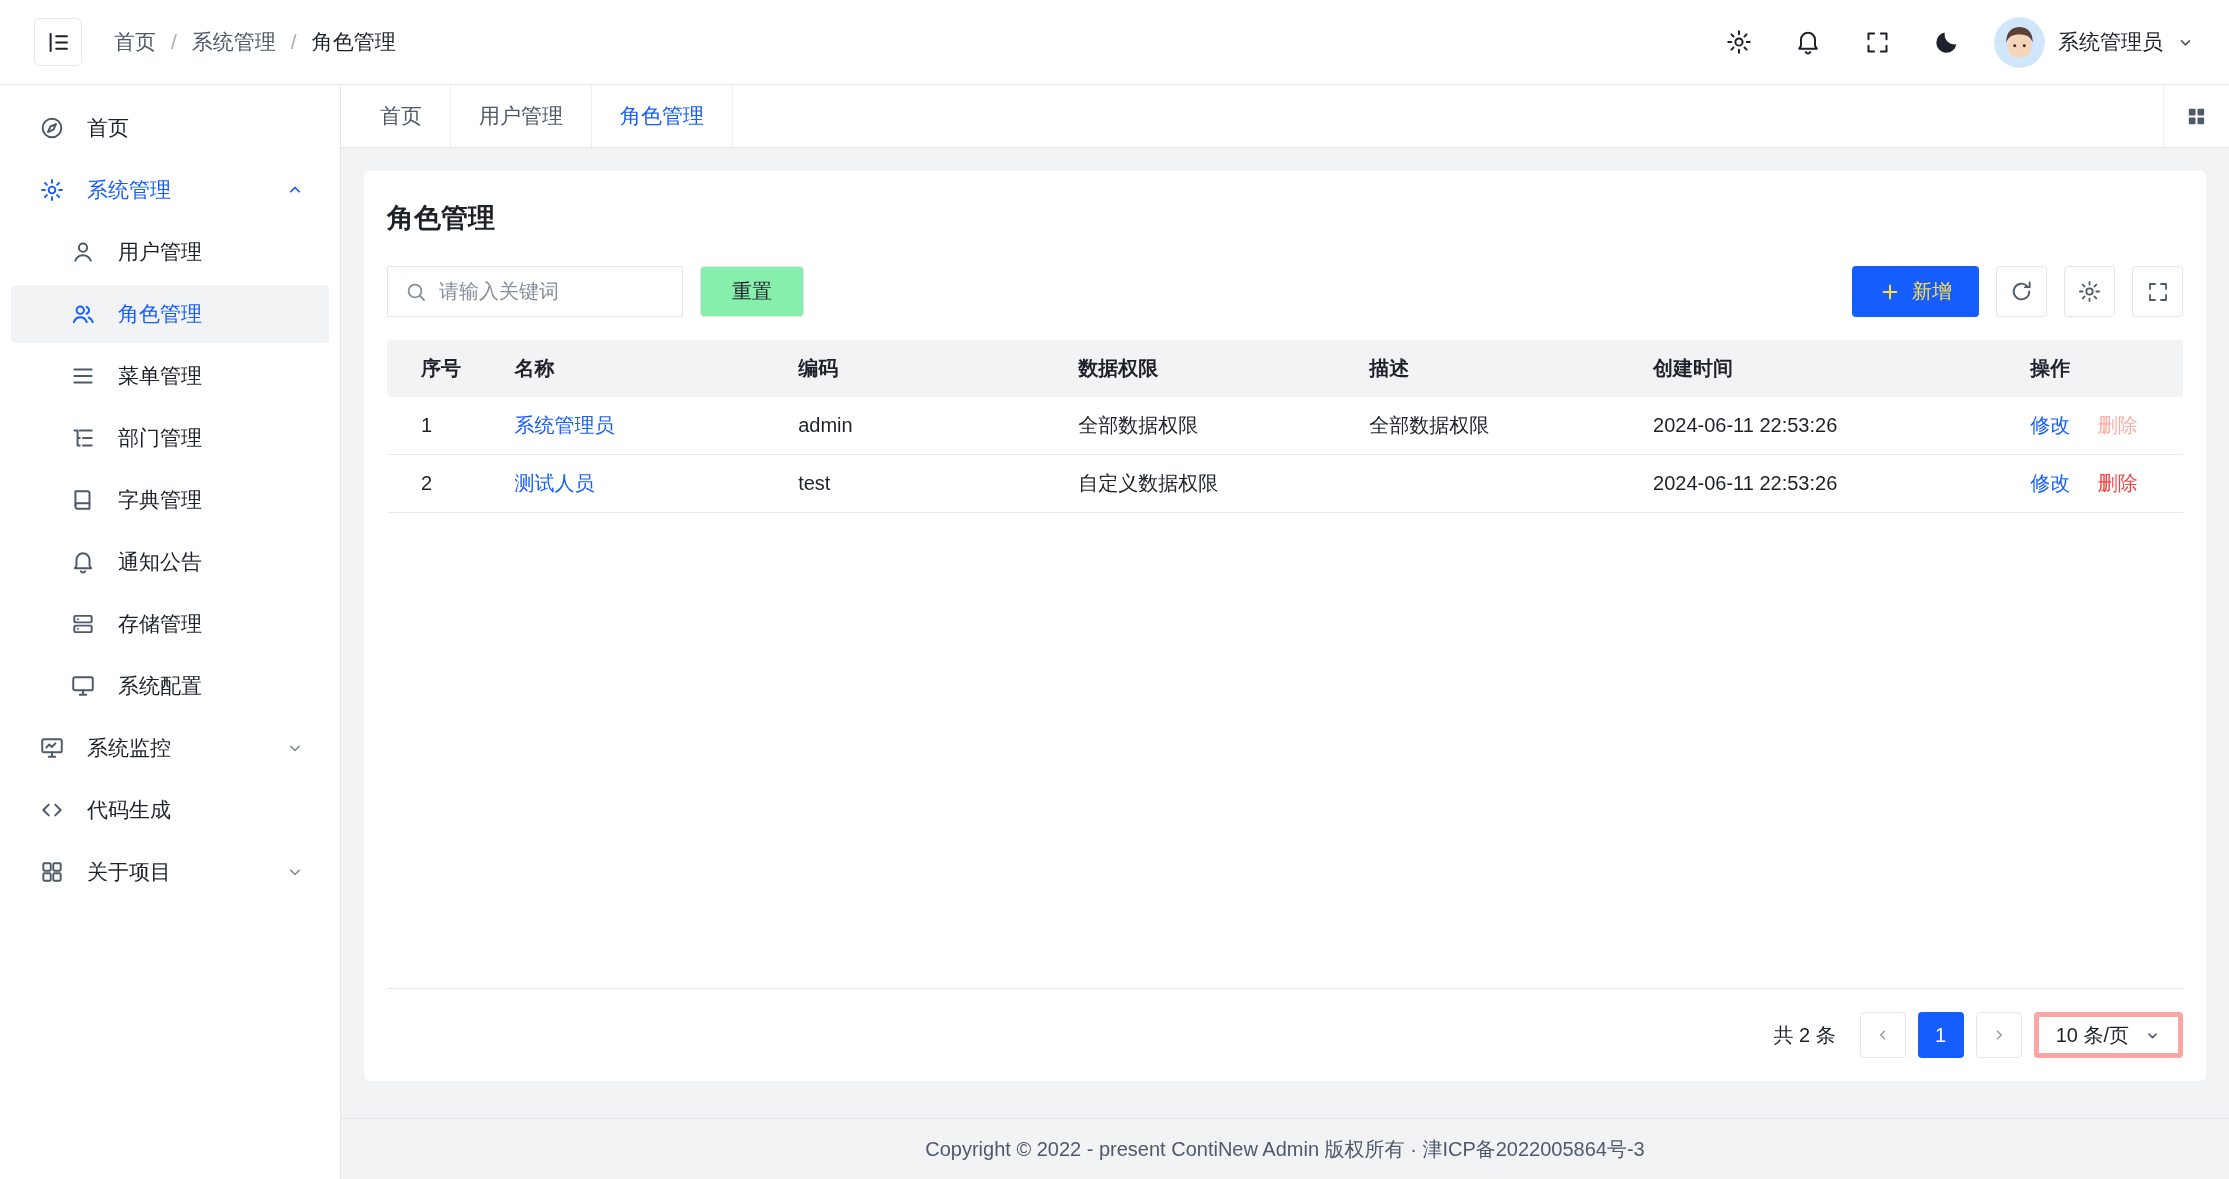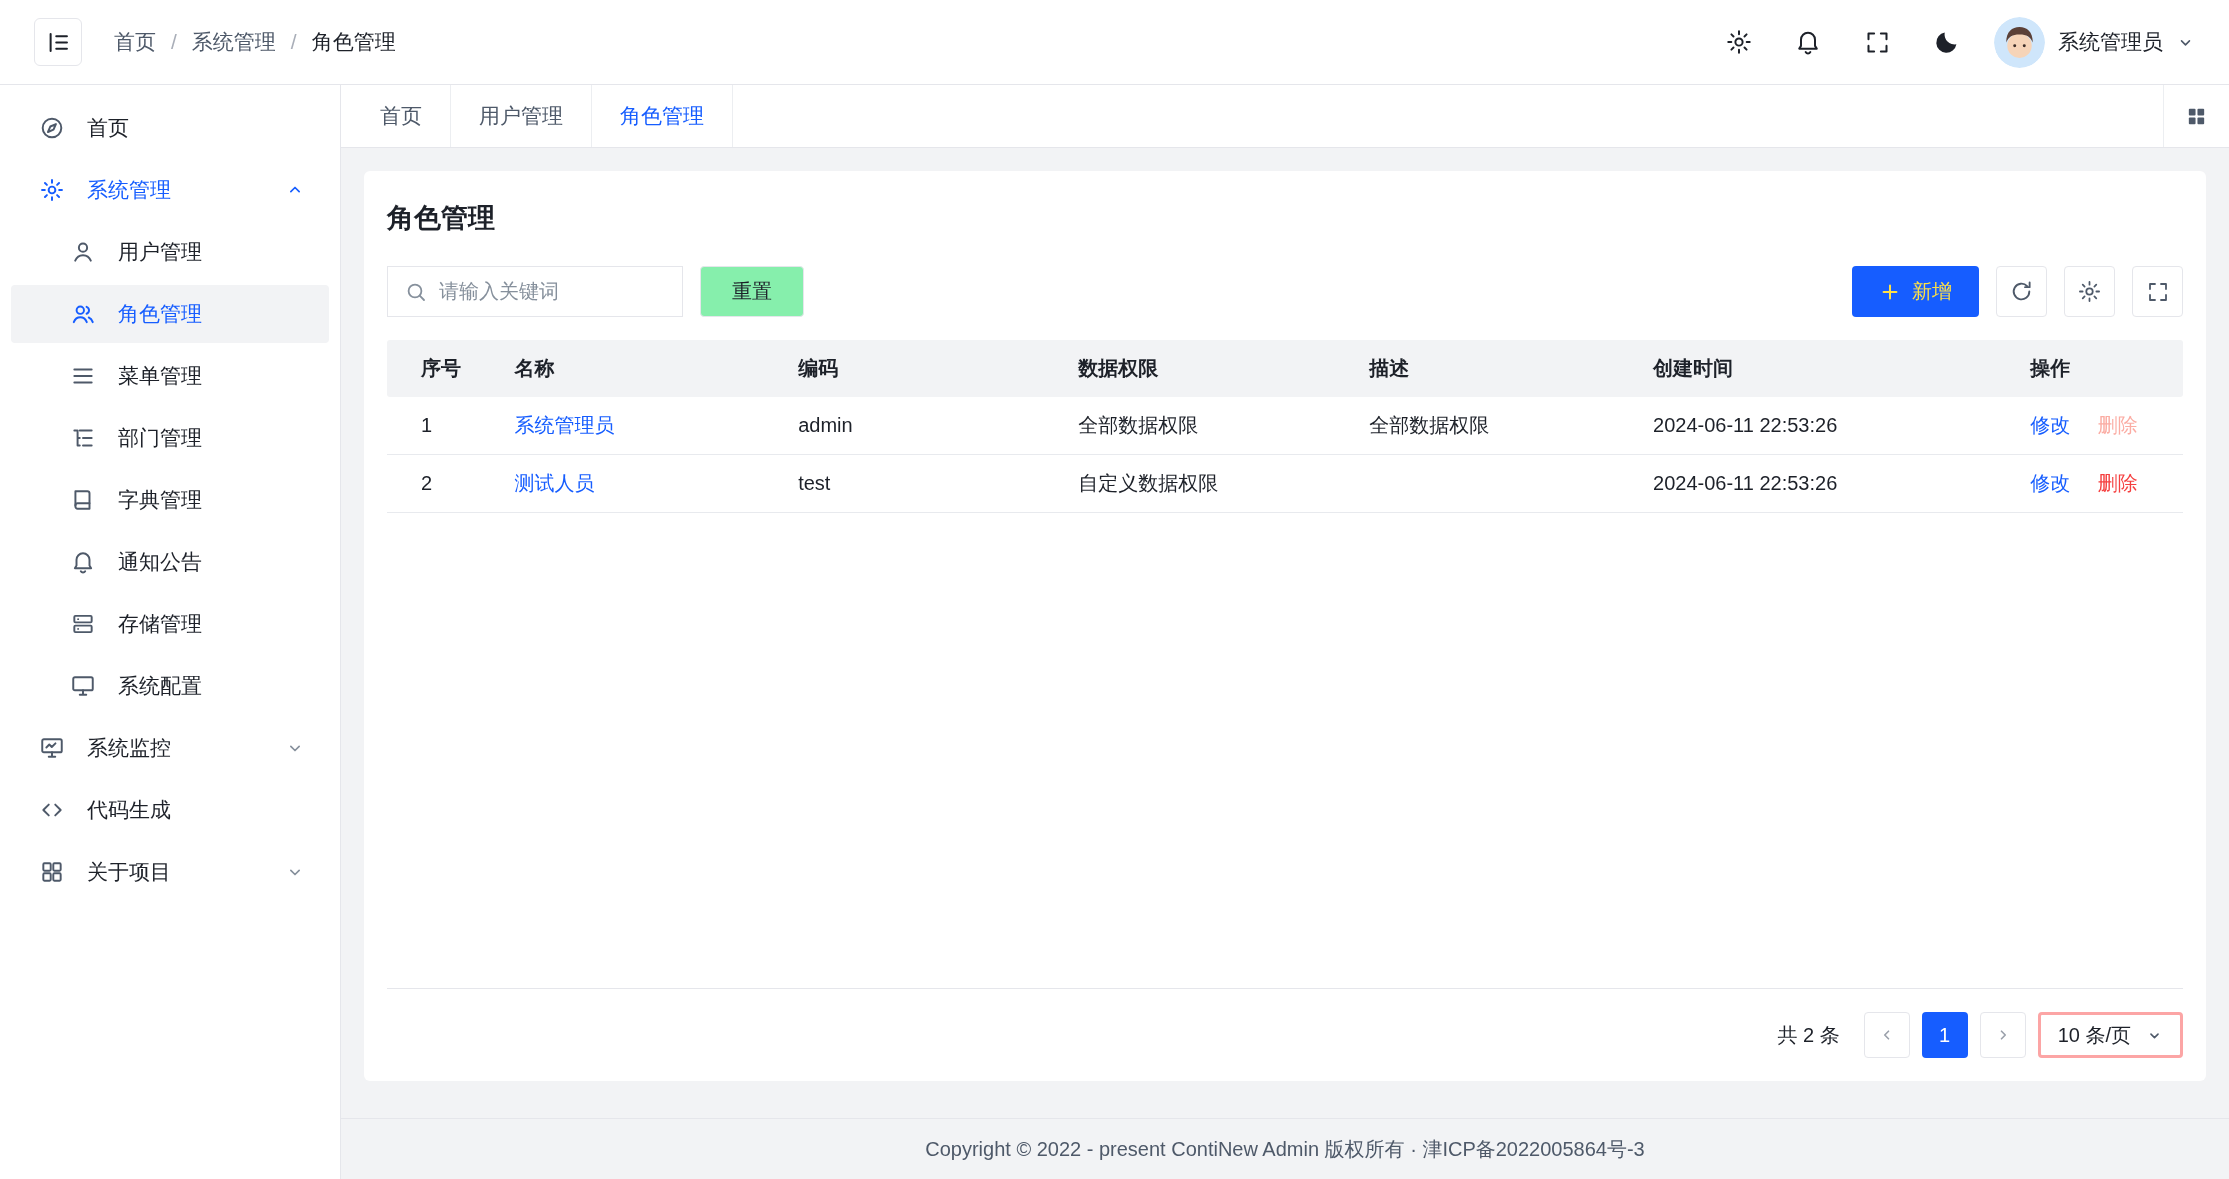--- a/index.html
+++ b/index.html
@@ -74,21 +74,21 @@
   .op-edit{color:var(--primary,#165dff);margin-right:22px;cursor:pointer}
   .op-del{color:var(--danger,#f53f3f);cursor:pointer}
   .op-del.muted{color:var(--danger-muted,#fbaca3)}
   .table-filler{height:476px;border-bottom:1px solid #e5e6eb}
 
   
   .pagination{margin-top:23px;display:flex;align-items:center;justify-content:flex-end;gap:12px}
   .pg-total{font-size:20px;color:#1d2129;margin-right:12px}
   .pg-btn{width:46px;height:46px;border:1px solid #e5e6eb;border-radius:4px;background:#fff;display:flex;align-items:center;justify-content:center;color:#9aa0ab;cursor:pointer}
   .pg-page{width:46px;height:46px;border:none;border-radius:4px;background:var(--primary,#165dff);color:#fff;display:flex;align-items:center;justify-content:center;font-size:20px;cursor:pointer}
-  .pg-size{height:46px;border:3px solid #fca5a5;border-radius:4px;background:#fff;display:flex;align-items:center;gap:15px;padding:0 17px;font-size:20px;color:#1d2129;cursor:pointer}
+  .pg-size{height:46px;border:5px solid #fca5a5;border-radius:4px;background:#fff;display:flex;align-items:center;gap:15px;padding:0 17px;font-size:20px;color:#1d2129;cursor:pointer}
   .pg-size .chev{display:flex;color:#4e5969}
 
   .footer{margin-top:auto;height:61px;border-top:1px solid #e5e6eb;display:flex;align-items:center;justify-content:center;color:#4e5969;font-size:20px;flex:none}
 
   svg{flex:none}
 </style>
 </head>
 <body>
 
 <div class="app">

